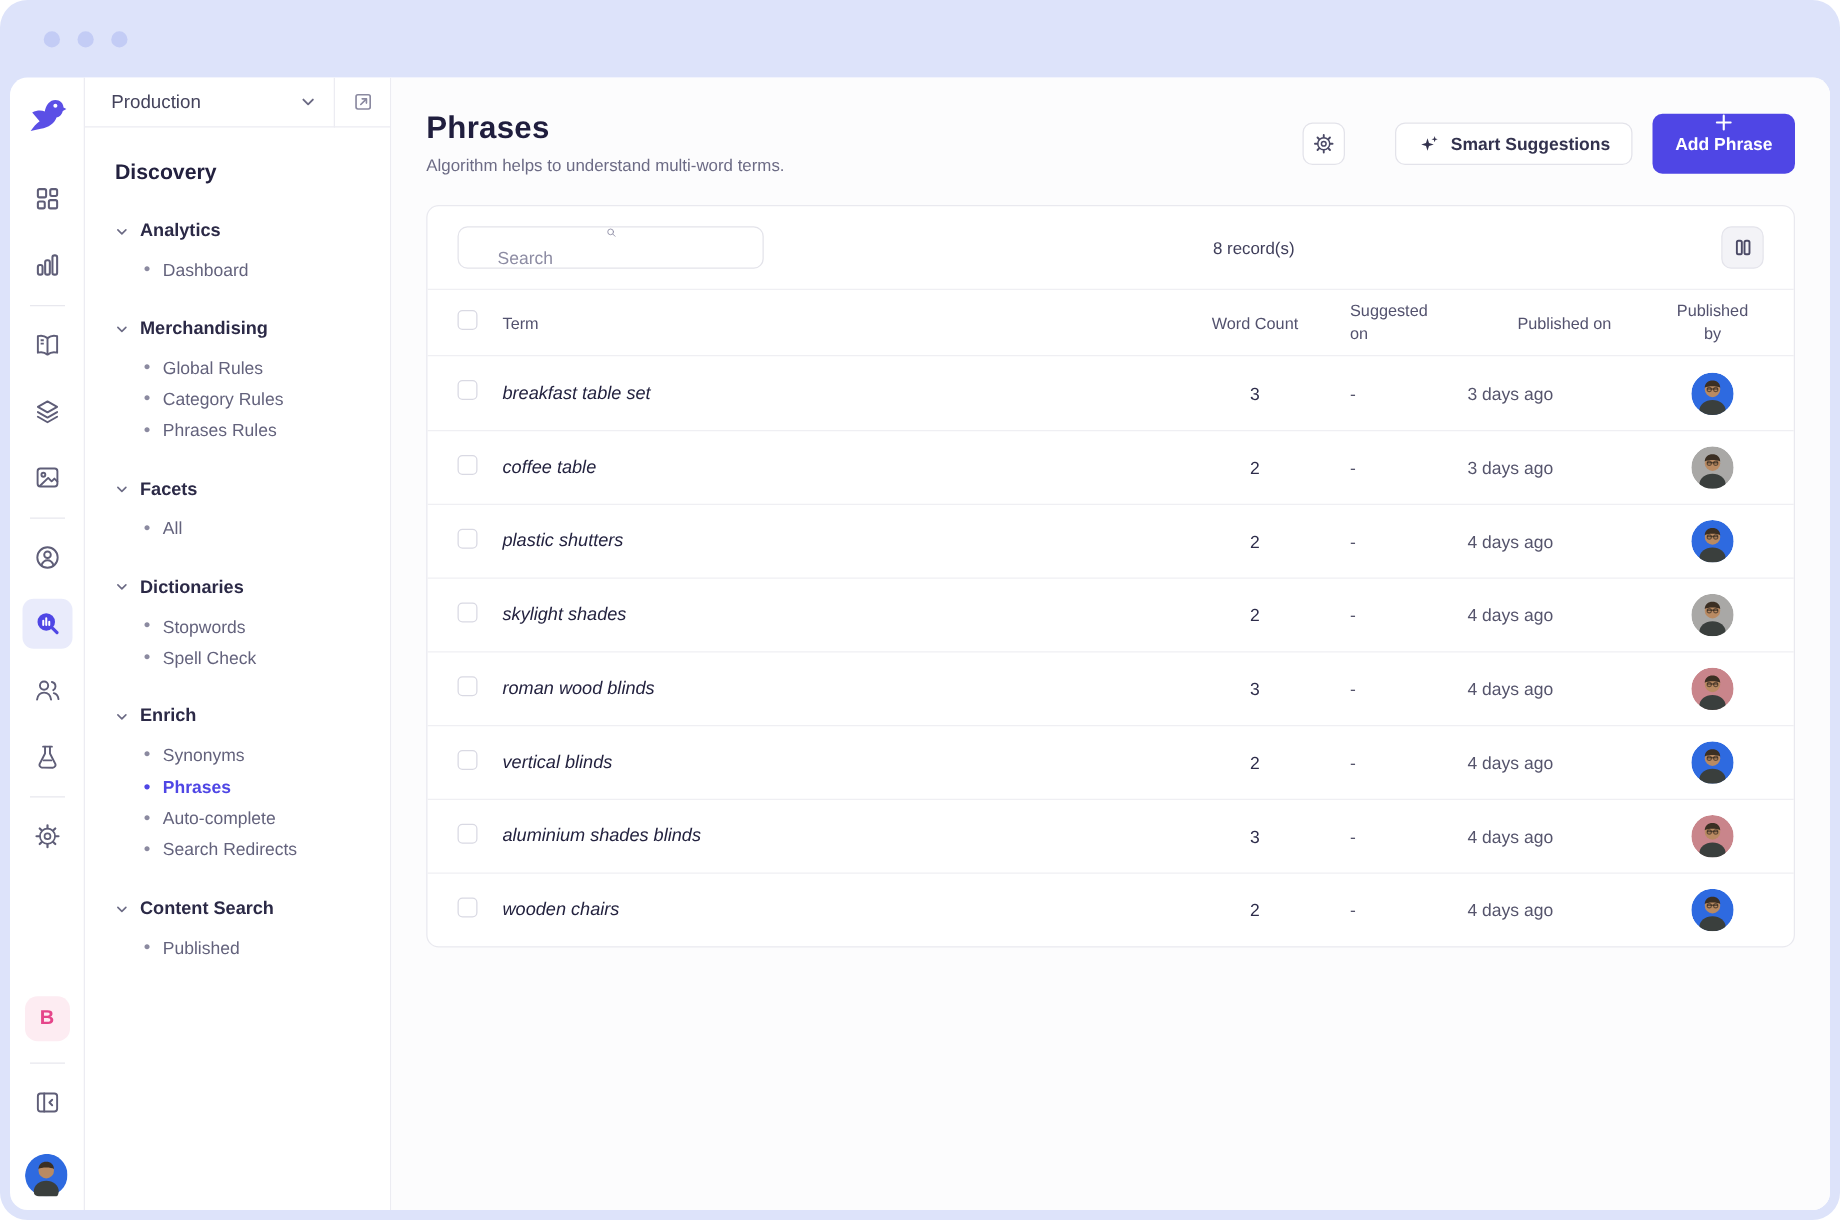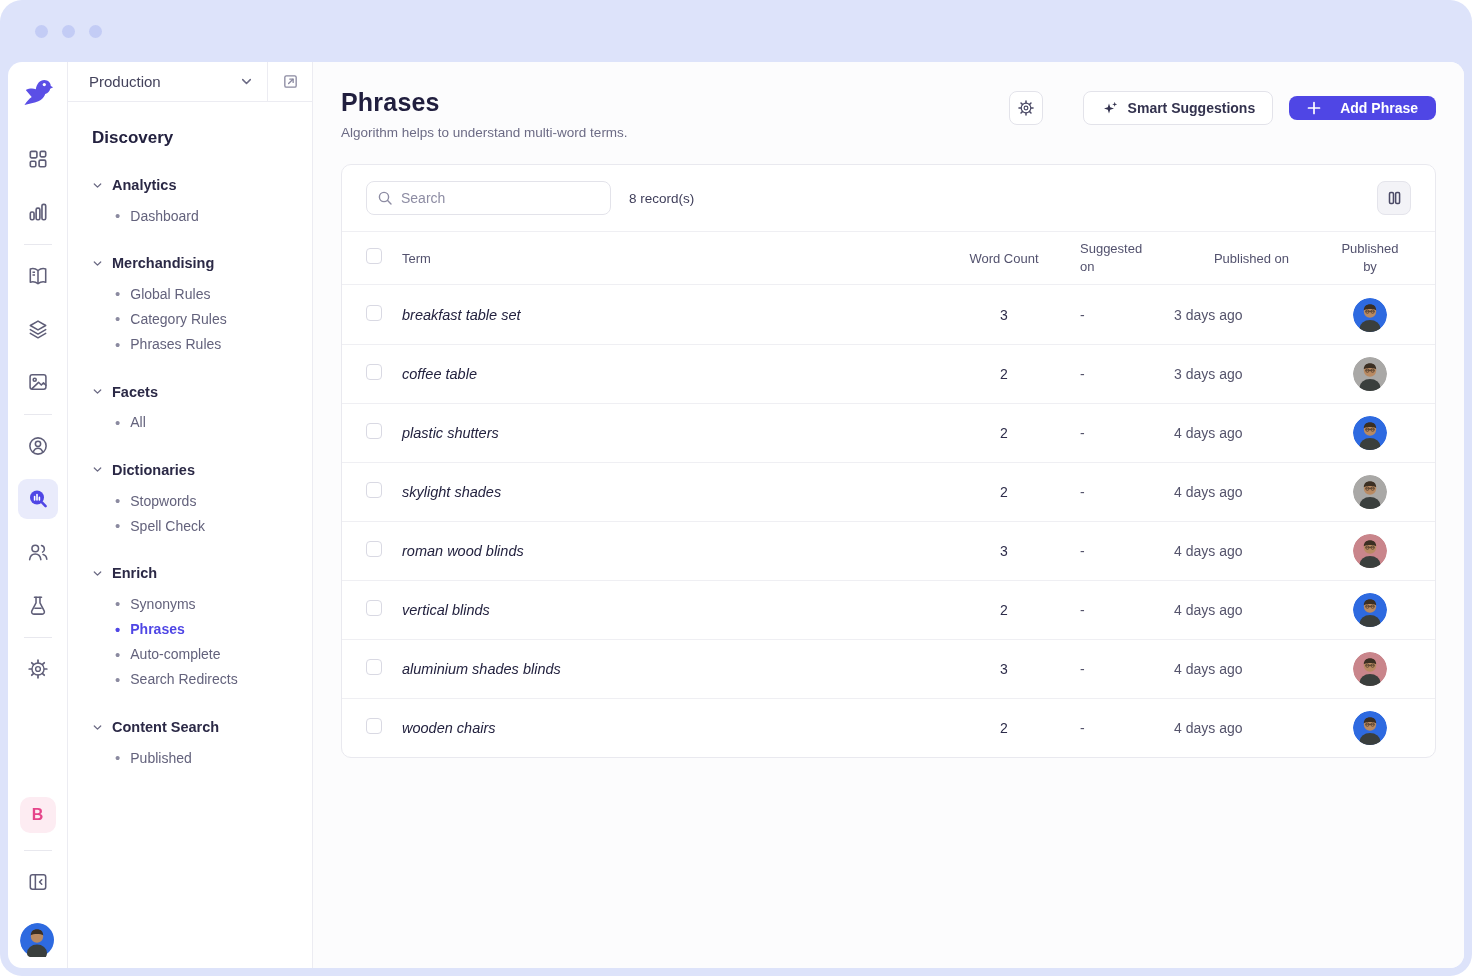--- a/index.html
+++ b/index.html
@@ -39,28 +39,28 @@
   .nav-item.active { color:#4f46e5; font-weight:bold; }
   .nav-item.active .blt { color:#4f46e5; }
   
   .main { flex:1; background:#fcfcfd; padding:26px 28px 0; overflow:hidden; }
   .main-head { display:flex; align-items:flex-start; justify-content:space-between; }
   .page-title { font-size:25px; font-weight:bold; color:#201e3e; letter-spacing:.2px; }
   .page-sub { font-size:13.5px; color:#6c6b85; margin-top:8px; }
   .head-actions { display:flex; align-items:center; gap:16px; padding-top:3px; }
   .icon-btn { width:34px; height:34px; background:#fff; border:1px solid #e3e3ea; border-radius:8px; display:flex; align-items:center; justify-content:center; cursor:pointer; color:#4b4a66; }
   .btn-secondary { height:34px; background:#fff; border:1px solid #e3e3ea; border-radius:8px; display:flex; align-items:center; gap:9px; padding:0 17px; font-size:14px; font-weight:bold; color:#33324e; cursor:pointer;margin-left:24px; }
-  .btn-primary { height:24px; background:#4f46e5; border:none; border-radius:8px; display:flex; align-items:center; gap:19px; padding:0 18px; font-size:14px; font-weight:bold; color:#fff; cursor:pointer; }
+  .btn-primary { height:48px; background:#4f46e5; border:none; border-radius:8px; display:flex; align-items:center; gap:2px; padding:0 18px; font-size:14px; font-weight:bold; color:#fff; cursor:pointer;flex-direction:column; }
   
   .card { margin-top:24px; background:#fff; border:1px solid #e9e9ef; border-radius:10px; }
   .toolbar { display:flex; align-items:center; padding:16px 24px; }
-  .search-box { width:245px; height:34px; border:1px solid #e3e3ea; border-radius:8px; display:flex; align-items:center; padding:0 10px; gap:8px; background:#fff; }
+  .search-box { width:245px; height:34px; border:1px solid #e3e3ea; border-radius:8px; display:flex; align-items:center; padding:0 10px; gap:8px; background:#fff;flex-direction:column; }
   .search-box input { border:none; outline:none; flex:1; font-size:14px; color:#3f3e5a; font-family:inherit; background:transparent; }
   .search-box input::placeholder { color:#8d8ca3; }
-  .records { font-size:13.5px; color:#3f3e5a; margin-left:18px; flex:1; }
+  .records { font-size:13.5px; color:#3f3e5a; margin-left:18px; flex:1;text-align:center; }
   .cols-btn { width:34px; height:34px; background:#f3f3f7; border:1px solid #e4e4eb; border-radius:8px; display:flex; align-items:center; justify-content:center; cursor:pointer; color:#4b4a66; }
   .tgrid { display:grid; grid-template-columns:28px 1fr 120px 110px 155px 82px; align-items:center; padding:0 24px; }
   .thead { height:54px; border-top:1px solid #efeff3; border-bottom:1px solid #efeff3; }
   .th { font-size:13px; color:#53526e; }
   .th.c, .td.c { text-align:center; }
   .th-narrow { display:inline-block; max-width:68px; line-height:1.35; }
   .th-term { padding-left:8px; }
   .th-so, .td-so { padding-left:16px; }
   .trow { height:59px; }
   .trow + .trow { border-top:1px solid #efeff3; }

